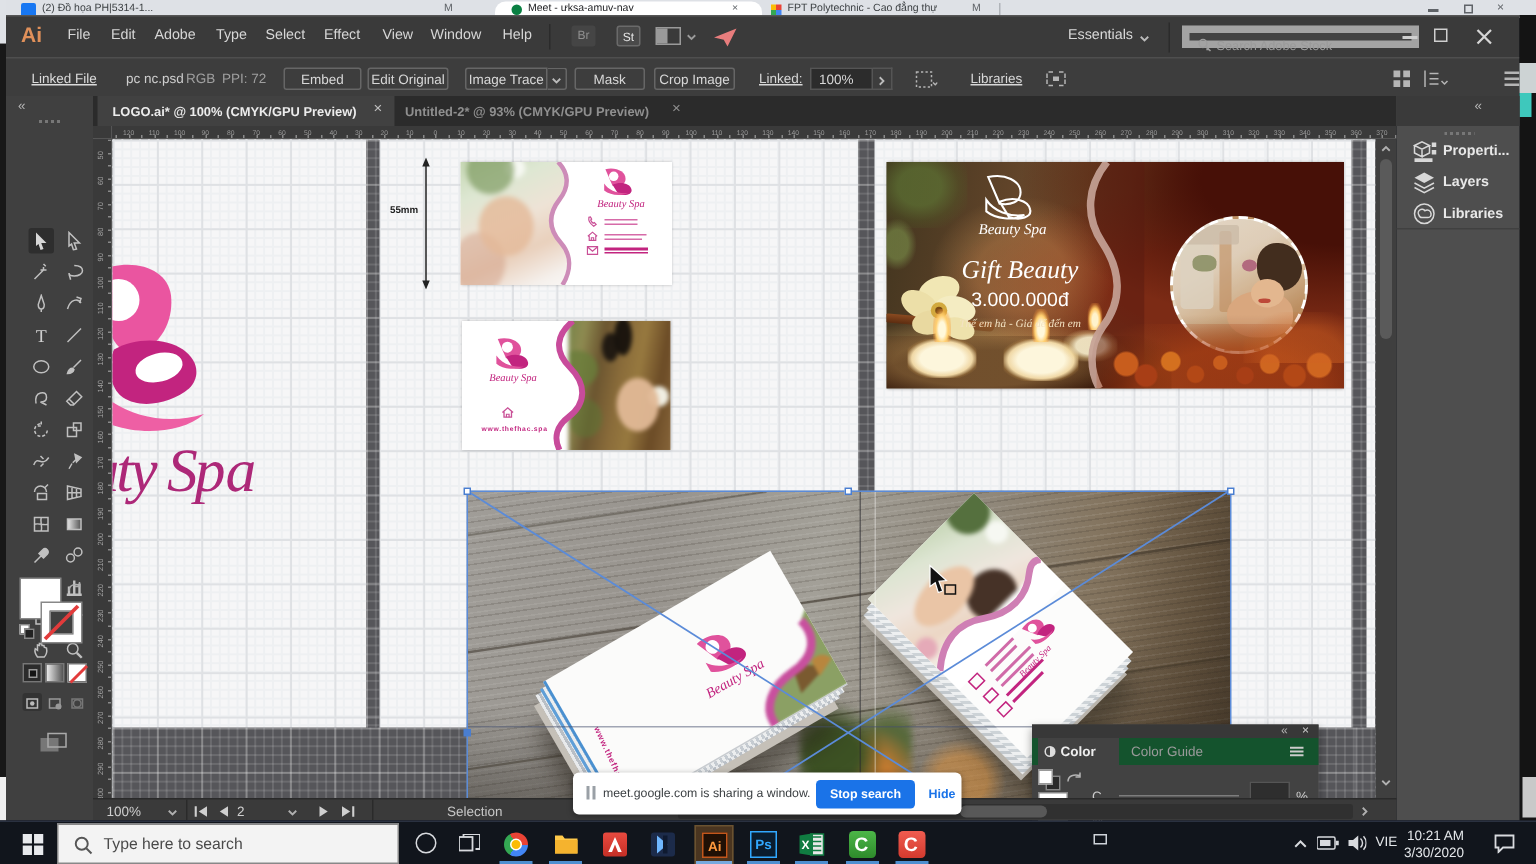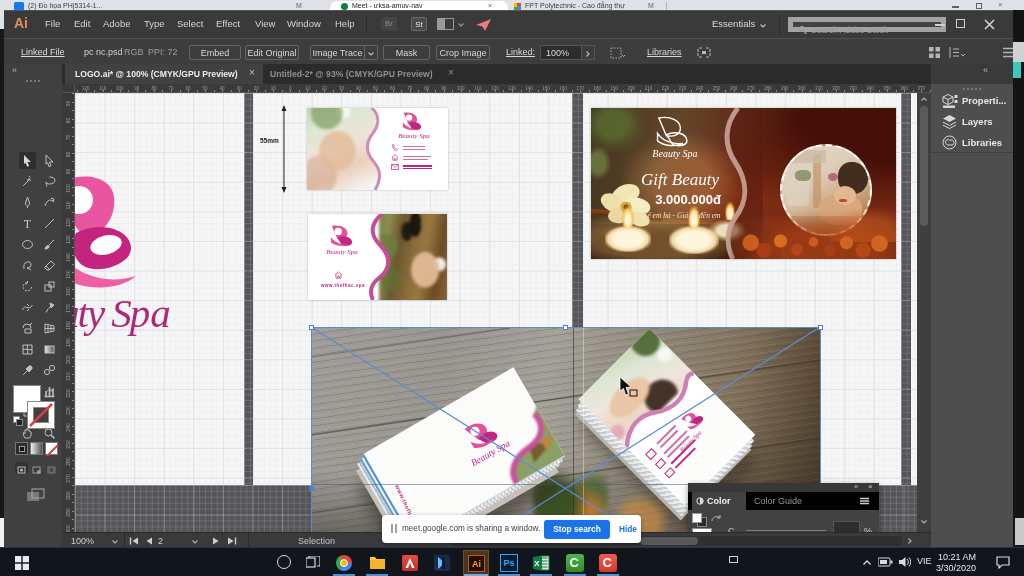--- a/index.html
+++ b/index.html
@@ -716,21 +716,21 @@
   <svg class="abs" style="left:126px;top:0" width="46" height="151" viewBox="0 0 46 151">
     <path d="M21 0 C8 16 6 36 18 54 C30 72 32 92 18 110 C8 124 10 140 16 151 L46 151 L46 0 Z" fill="rgba(88,26,15,.5)"></path>
     <path d="M21 0 C8 16 6 36 18 54 C30 72 32 92 18 110 C8 124 10 140 16 151" stroke="#c6a296" stroke-width="5" fill="none" opacity=".92"></path>
   </svg>
 
   <svg class="abs" style="left:64px;top:8px" width="33" height="32" viewBox="0 0 26 24">
     <path d="M3 1 C12 -1 20 3 20 9 C20 14 15 16 9 15 Z M9 14 C16 11 24 13 25 18 C26 22 20 24 14 22 Z M2 13 C6 19 14 22 22 21 C16 24 7 23 2 19 Z" fill="none" stroke="#fff" stroke-width="1.1"></path>
   </svg>
   <div class="abs" style="left:52px;top:40px;width:64px;text-align:center;font-family:'Liberation Serif',serif;font-style:italic;font-size:10px;color:#fff;white-space:nowrap">Beauty Spa</div>
   <div class="abs" style="left:38px;top:62px;width:102px;text-align:center;font-family:'Liberation Serif',serif;font-style:italic;font-size:17px;color:#fff;white-space:nowrap">Gift Beauty</div>
-  <div class="abs" style="left:48px;top:84px;width:82px;text-align:right;font-size:13px;font-weight:bold;color:#fff;white-space:nowrap">3.000.000đ</div>
+  <div class="abs" style="left:48px;top:84px;width:82px;text-align:center;font-size:13px;font-weight:normal;color:#fff;white-space:nowrap">3.000.000đ</div>
   <div class="abs" style="left:44px;top:103px;width:90px;text-align:center;font-family:'Liberation Serif',serif;font-style:italic;font-size:7.5px;color:#f3e3c3;white-space:nowrap">Thế em hả - Giá để đến em</div>
 
   <div class="abs" style="left:189px;top:36px;width:92px;height:92px;border-radius:50%;border:2px dashed #fff;overflow:hidden;background:linear-gradient(150deg,#f0eadf 0%,#e8decd 35%,#d8bd9c 58%,#c09467 78%,#a57040 100%)">
     <div class="abs" style="left:5px;top:16px;width:22px;height:44px;background:rgba(230,226,214,.8);border-radius:3px"></div>
     <div class="abs" style="left:31px;top:8px;width:8px;height:54px;background:rgba(195,145,100,.6);border-radius:2px"></div>
     <div class="abs" style="left:2px;top:4px;width:42px;height:13px;background:rgba(210,200,185,.8);border-radius:2px"></div>
     <div class="abs" style="left:13px;top:24px;width:16px;height:11px;background:rgba(118,136,88,.75);border-radius:40%"></div>
     <div class="abs" style="left:36px;top:48px;width:44px;height:31px;background:#e2b18a;border-radius:50% 45% 40% 45%"></div>
     <div class="abs" style="left:56px;top:16px;width:30px;height:32px;background:#33231a;border-radius:45% 55% 50% 50%"></div>
     <div class="abs" style="left:52px;top:40px;width:22px;height:19px;background:#eec49e;border-radius:50%"></div>
@@ -859,21 +859,21 @@
 <svg class="abs" style="left:618px;top:376px" width="20" height="22" viewBox="0 0 20 22">
   <path d="M2 1 L13 11 L8 11.5 L10.5 18 L7.5 19 L5.5 12.5 L2 15 Z" fill="#111" stroke="#fff" stroke-width=".8"></path>
   <rect x="12" y="14" width="7" height="6" fill="none" stroke="#111"></rect>
 </svg>
 
 <div class="abs" style="left:688px;top:483px;width:191px;height:64px;background:#424242;box-shadow:0 2px 6px rgba(0,0,0,.4)">
   <div class="abs" style="left:0;top:0;width:191px;height:9px;background:#383838">
     <span class="abs" style="left:166px;top:-1px;font-size:8px;color:#b5b5b5;letter-spacing:-1px">«</span>
     <span class="abs" style="left:180px;top:-1px;font-size:8px;color:#cfcfcf">×</span>
   </div>
-  <div class="abs" style="left:0;top:9px;width:191px;height:18px;background:#000000">
+  <div class="abs" style="left:0;top:9px;width:191px;height:18px;background:#14532d">
     <div class="abs" style="left:4px;top:0;width:54px;height:18px;background:#424242">
       <svg class="abs" style="left:4px;top:5px" width="8" height="8" viewBox="0 0 8 8">
             <circle cx="4" cy="4" r="3.2" fill="none" stroke="#ddd"></circle>
             <path d="M4 0.8 A3.2 3.2 0 0 1 4 7.2 Z" fill="#ddd"></path>
           </svg>
       <span class="abs" style="left:15px;top:3.5px;font-size:9px;font-weight:bold;color:#eee">Color</span>
     </div>
     <span class="abs" style="left:66px;top:3.5px;font-size:9px;color:#9a9a9a">Color Guide</span>
     <svg class="abs" style="left:171px;top:5px" width="11" height="8" viewBox="0 0 11 8">
           <path d="M1 1.5 h9 M1 4 h9 M1 6.5 h9" stroke="#ccc" stroke-width="1.3"></path>
@@ -937,20 +937,27 @@
   <span class="abs" style="left:237px;top:8.5px;font-size:8.3px;font-weight:bold;color:#1a73e8">Hide</span>
 </div>
 
 <div class="abs" style="left:0;top:547px;width:1024px;height:29px;background:#11151c;border-top:1px solid #2a3140">
   <svg class="abs" style="left:15px;top:8px" width="14" height="14" viewBox="0 0 14 14">
         <rect x="0" y="0" width="6.3" height="6.3" fill="#e8eaed"></rect>
         <rect x="7.7" y="0" width="6.3" height="6.3" fill="#e8eaed"></rect>
         <rect x="0" y="7.7" width="6.3" height="6.3" fill="#e8eaed"></rect>
         <rect x="7.7" y="7.7" width="6.3" height="6.3" fill="#e8eaed"></rect>
       </svg>
+  <div class="abs" style="left:38px;top:1px;width:228px;height:27px;background:#f3f3f3;border:1px solid #888">
+    <svg class="abs" style="left:10px;top:7px" width="13" height="13" viewBox="0 0 13 13">
+          <circle cx="5.5" cy="5.5" r="4" fill="none" stroke="#555" stroke-width="1.3"></circle>
+          <path d="M8.5 8.5 L12 12" stroke="#555" stroke-width="1.3"></path>
+        </svg>
+    <span class="abs" style="left:30px;top:7px;font-size:10.5px;color:#4a4a4a">Type here to search</span>
+  </div>
   <div class="abs" style="left:277px;top:7px;width:14px;height:14px;border:1.5px solid #d8dade;border-radius:50%"></div>
   <svg class="abs" style="left:306px;top:8px" width="14" height="13" viewBox="0 0 14 13">
         <rect x="0" y="2" width="9" height="9" fill="none" stroke="#d8dade" stroke-width="1.2"></rect>
         <path d="M3 2 V0 H14 V10 H11" fill="none" stroke="#d8dade" stroke-width="1.2"></path>
       </svg>
 
   <div class="abs" style="left:336px;top:7px;width:16px;height:16px;border-radius:50%;background:conic-gradient(from -30deg,#ea4335 0 120deg,#4285f4 0 240deg,#34a853 0 360deg)">
         <i style="margin:4px;width:8px;height:8px;background:#fbbc05;border-radius:50%;border:1.5px solid #fff;box-sizing:border-box"></i>
       </div>
 

